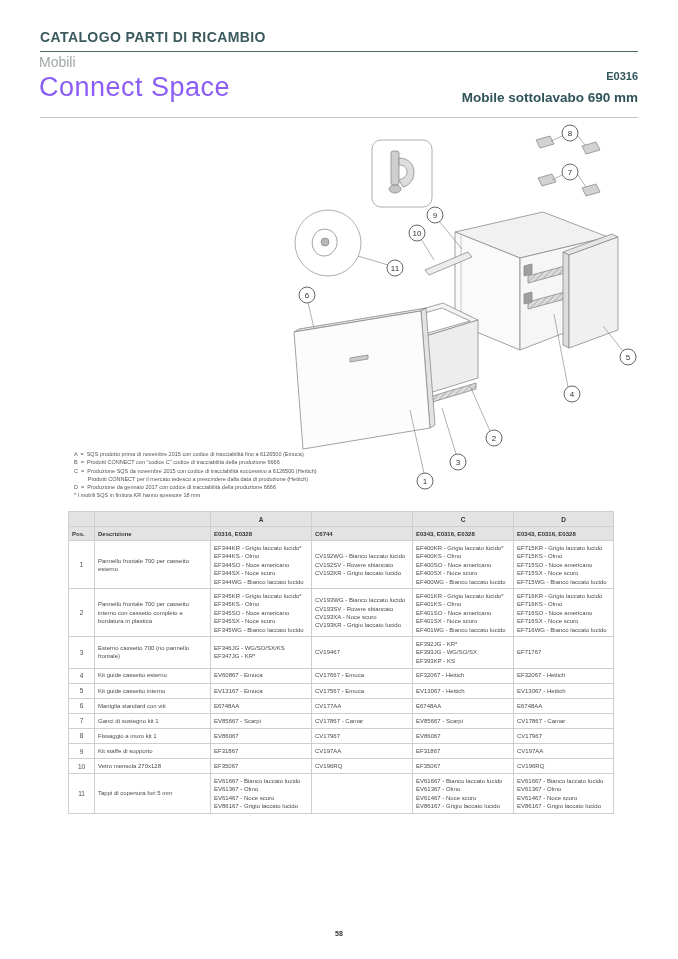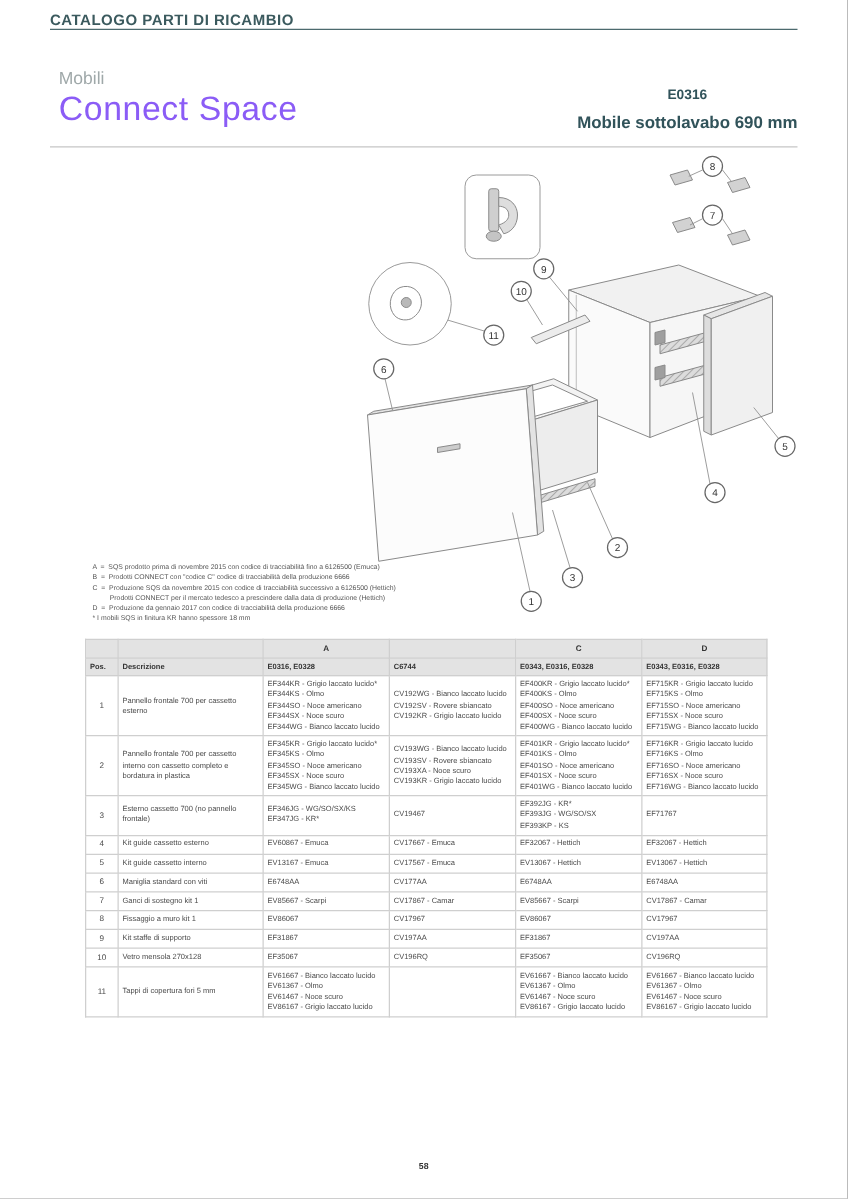--- a/index.html
+++ b/index.html
@@ -3,29 +3,29 @@
 <meta charset="utf-8">
 <style>
   html,body { margin:0; padding:0; background:#888; }
   .page {
     position:relative; width:678px; height:959px; margin:0 auto;
     background:#ffffff; overflow:hidden;
     font-family:"Liberation Sans", sans-serif; color:#333;
   }
   
   .catalog-header {
-    position:absolute; left:40px; right:40px; top:9px;
-    border-bottom:1px solid #4c6a6e;
-    color:#3b5a5e; font-size:12px; font-weight:bold; letter-spacing:0.4px;
+    position:absolute; left:40px; right:40px; top:29px;
+    padding-bottom:6px; border-bottom:1px solid #4c6a6e;
+    color:#3b5a5e; font-size:14px; font-weight:bold; letter-spacing:0.4px;
   }
   
-  .title-block { position:absolute; left:39px; top:54px;margin-left:8px; }
+  .title-block { position:absolute; left:39px; top:54px; }
   .subtitle { font-size:14px; color:#9fa8a9; }
   .big-title { font-size:27px; color:#8b5cf6; letter-spacing:0.5px; margin-top:2px; }
-  .code-block { position:absolute; right:40px; top:70px; text-align:center; color:#31535a; }
+  .code-block { position:absolute; right:40px; top:70px; text-align:right; color:#31535a; }
   .model-code { font-size:11px; font-weight:bold; }
   .model-name { font-size:13.5px; font-weight:bold; margin-top:8px; }
   .title-rule { position:absolute; left:40px; right:40px; top:117px; border-top:1px solid #c6c6c6; }
 
   
   .diagram { position:absolute; left:58px; top:118px; width:600px; height:390px; }
 
   
   .footnotes { position:absolute; left:74px; top:450px; font-size:5.5px; color:#555; line-height:1.5; }
   .footnote-line { white-space:pre; }

